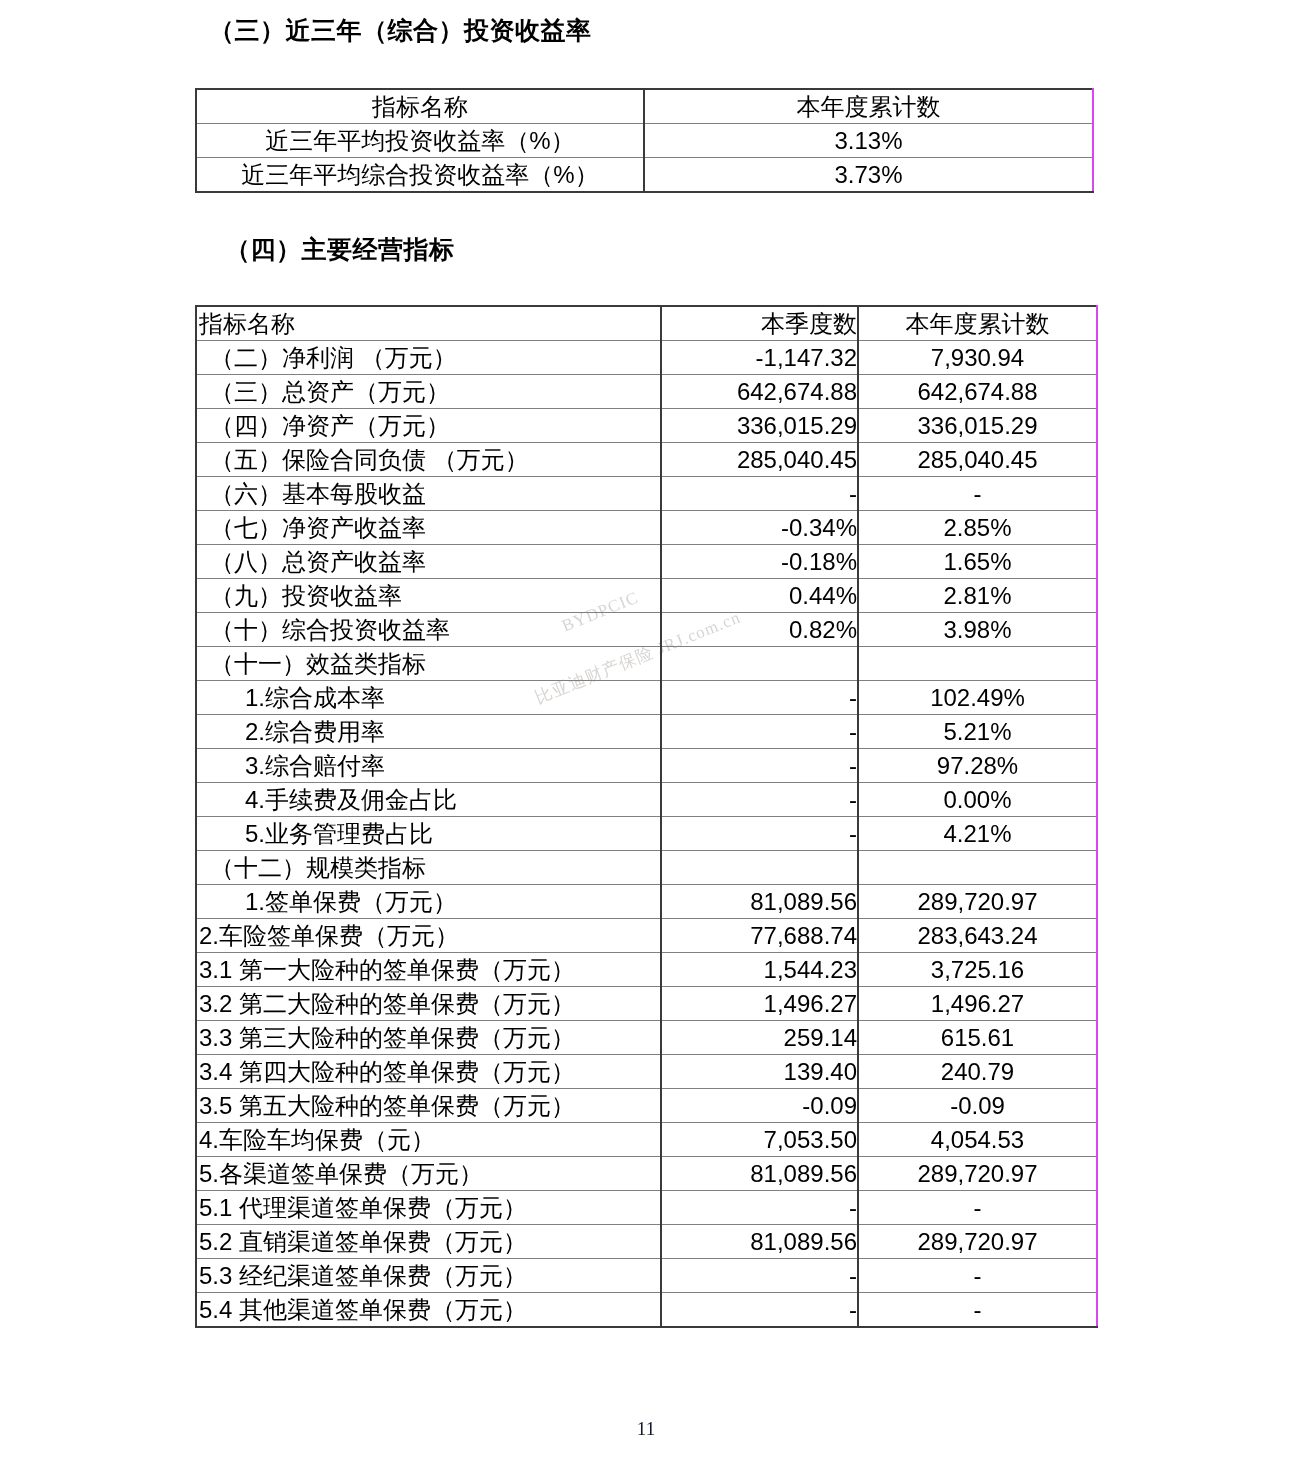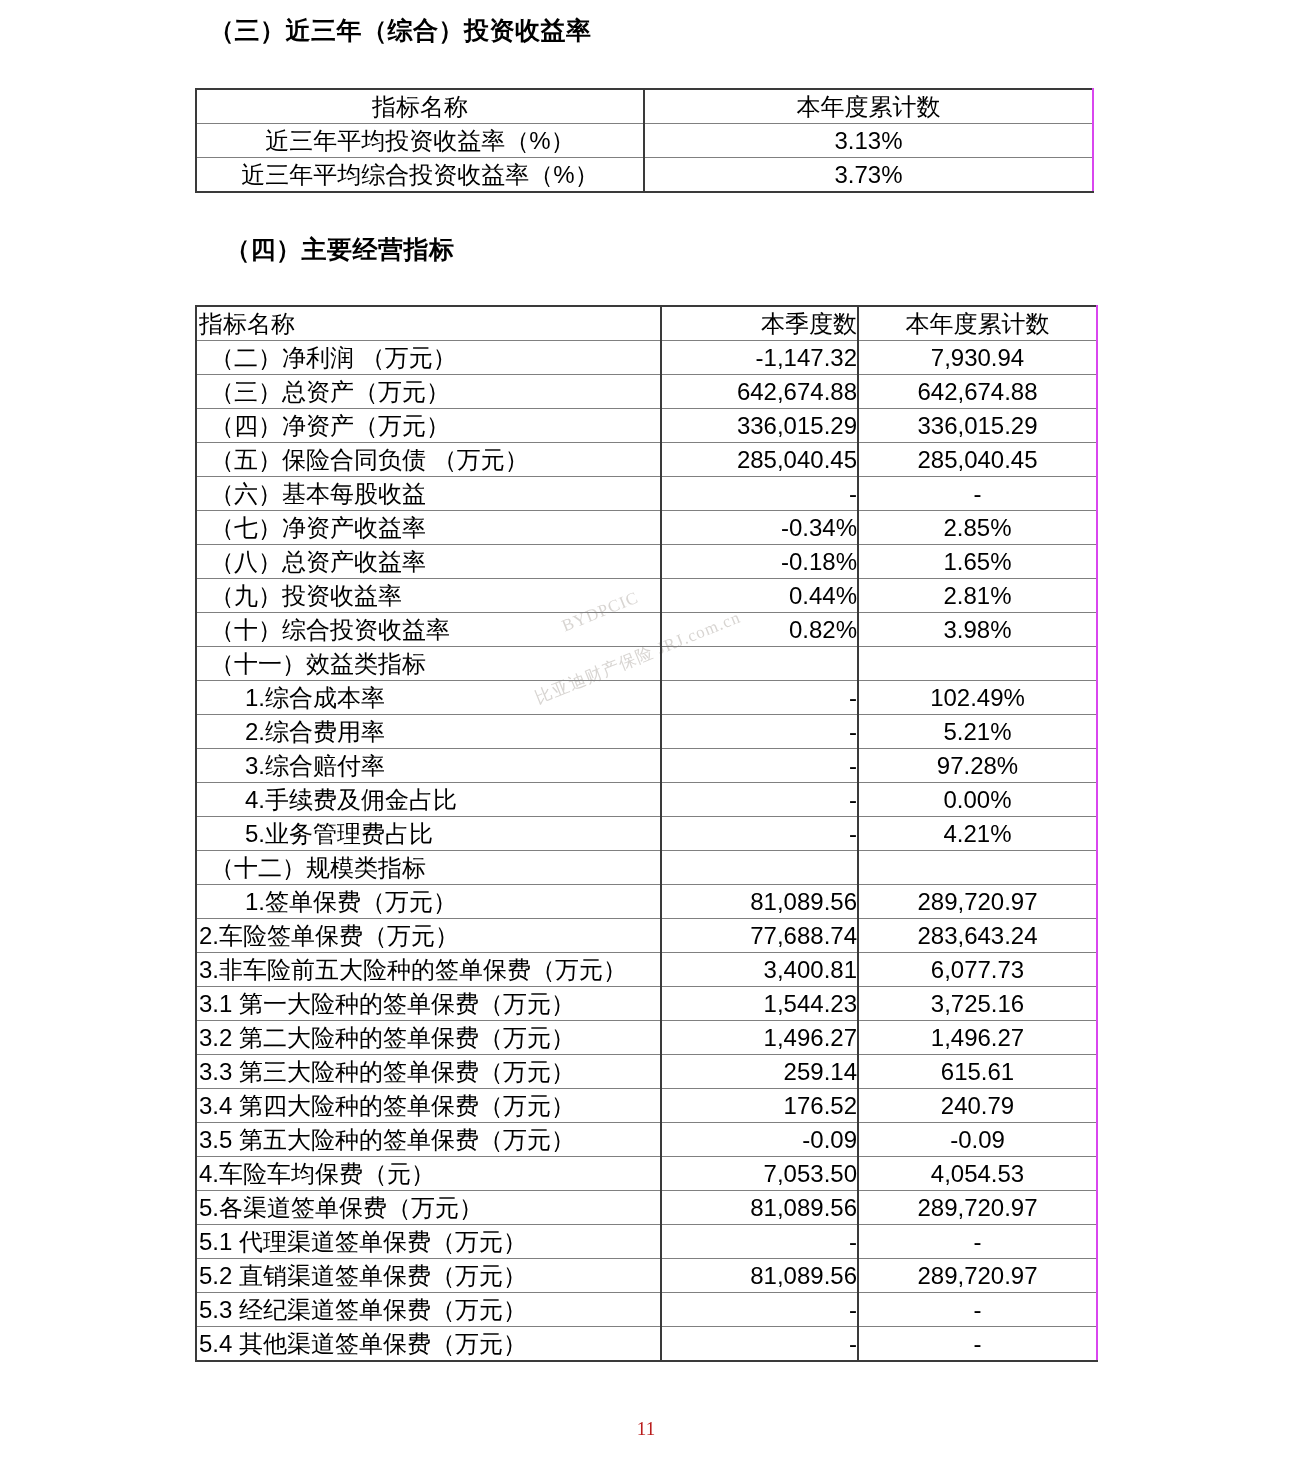--- a/index.html
+++ b/index.html
@@ -124,21 +124,21 @@
 
   
   #page-number {
     position: absolute;
     left: 0;
     top: 1418px;
     width: 1292px;
     text-align: center;
     font-family: "Liberation Serif", "DejaVu Serif", serif;
     font-size: 19px;
-    color: #b91c1c;
+    color: #0f172a;
     z-index: 2;
   }
 </style>
 </head>
 <body>
 
 <div class="page">
 
   <div class="watermark">
     <span class="wm1">BYDPCIC</span>
@@ -258,42 +258,37 @@
           <td class="c-name ind-2">1.签单保费（万元）</td>
           <td class="c-q cell-val">81,089.56</td>
           <td class="c-y cell-val">289,720.97</td>
         </tr>
         <tr>
           <td class="c-name ind-0">2.车险签单保费（万元）</td>
           <td class="c-q cell-val">77,688.74</td>
           <td class="c-y cell-val">283,643.24</td>
         </tr>
         <tr>
-          <td class="c-name ind-0">3.非车险前五大险种的签单保费（万元）</td>
-          <td class="c-q cell-val">3,400.81</td>
-          <td class="c-y cell-val">6,077.73</td>
-        </tr>
-        <tr>
           <td class="c-name ind-0">3.1 第一大险种的签单保费（万元）</td>
           <td class="c-q cell-val">1,544.23</td>
           <td class="c-y cell-val">3,725.16</td>
         </tr>
         <tr>
           <td class="c-name ind-0">3.2 第二大险种的签单保费（万元）</td>
           <td class="c-q cell-val">1,496.27</td>
           <td class="c-y cell-val">1,496.27</td>
         </tr>
         <tr>
           <td class="c-name ind-0">3.3 第三大险种的签单保费（万元）</td>
           <td class="c-q cell-val">259.14</td>
           <td class="c-y cell-val">615.61</td>
         </tr>
         <tr>
           <td class="c-name ind-0">3.4 第四大险种的签单保费（万元）</td>
-          <td class="c-q cell-val">176.52</td>
+          <td class="c-q cell-val">139.40</td>
           <td class="c-y cell-val">240.79</td>
         </tr>
         <tr>
           <td class="c-name ind-0">3.5 第五大险种的签单保费（万元）</td>
           <td class="c-q cell-val">-0.09</td>
           <td class="c-y cell-val">-0.09</td>
         </tr>
         <tr>
           <td class="c-name ind-0">4.车险车均保费（元）</td>
           <td class="c-q cell-val">7,053.50</td>

